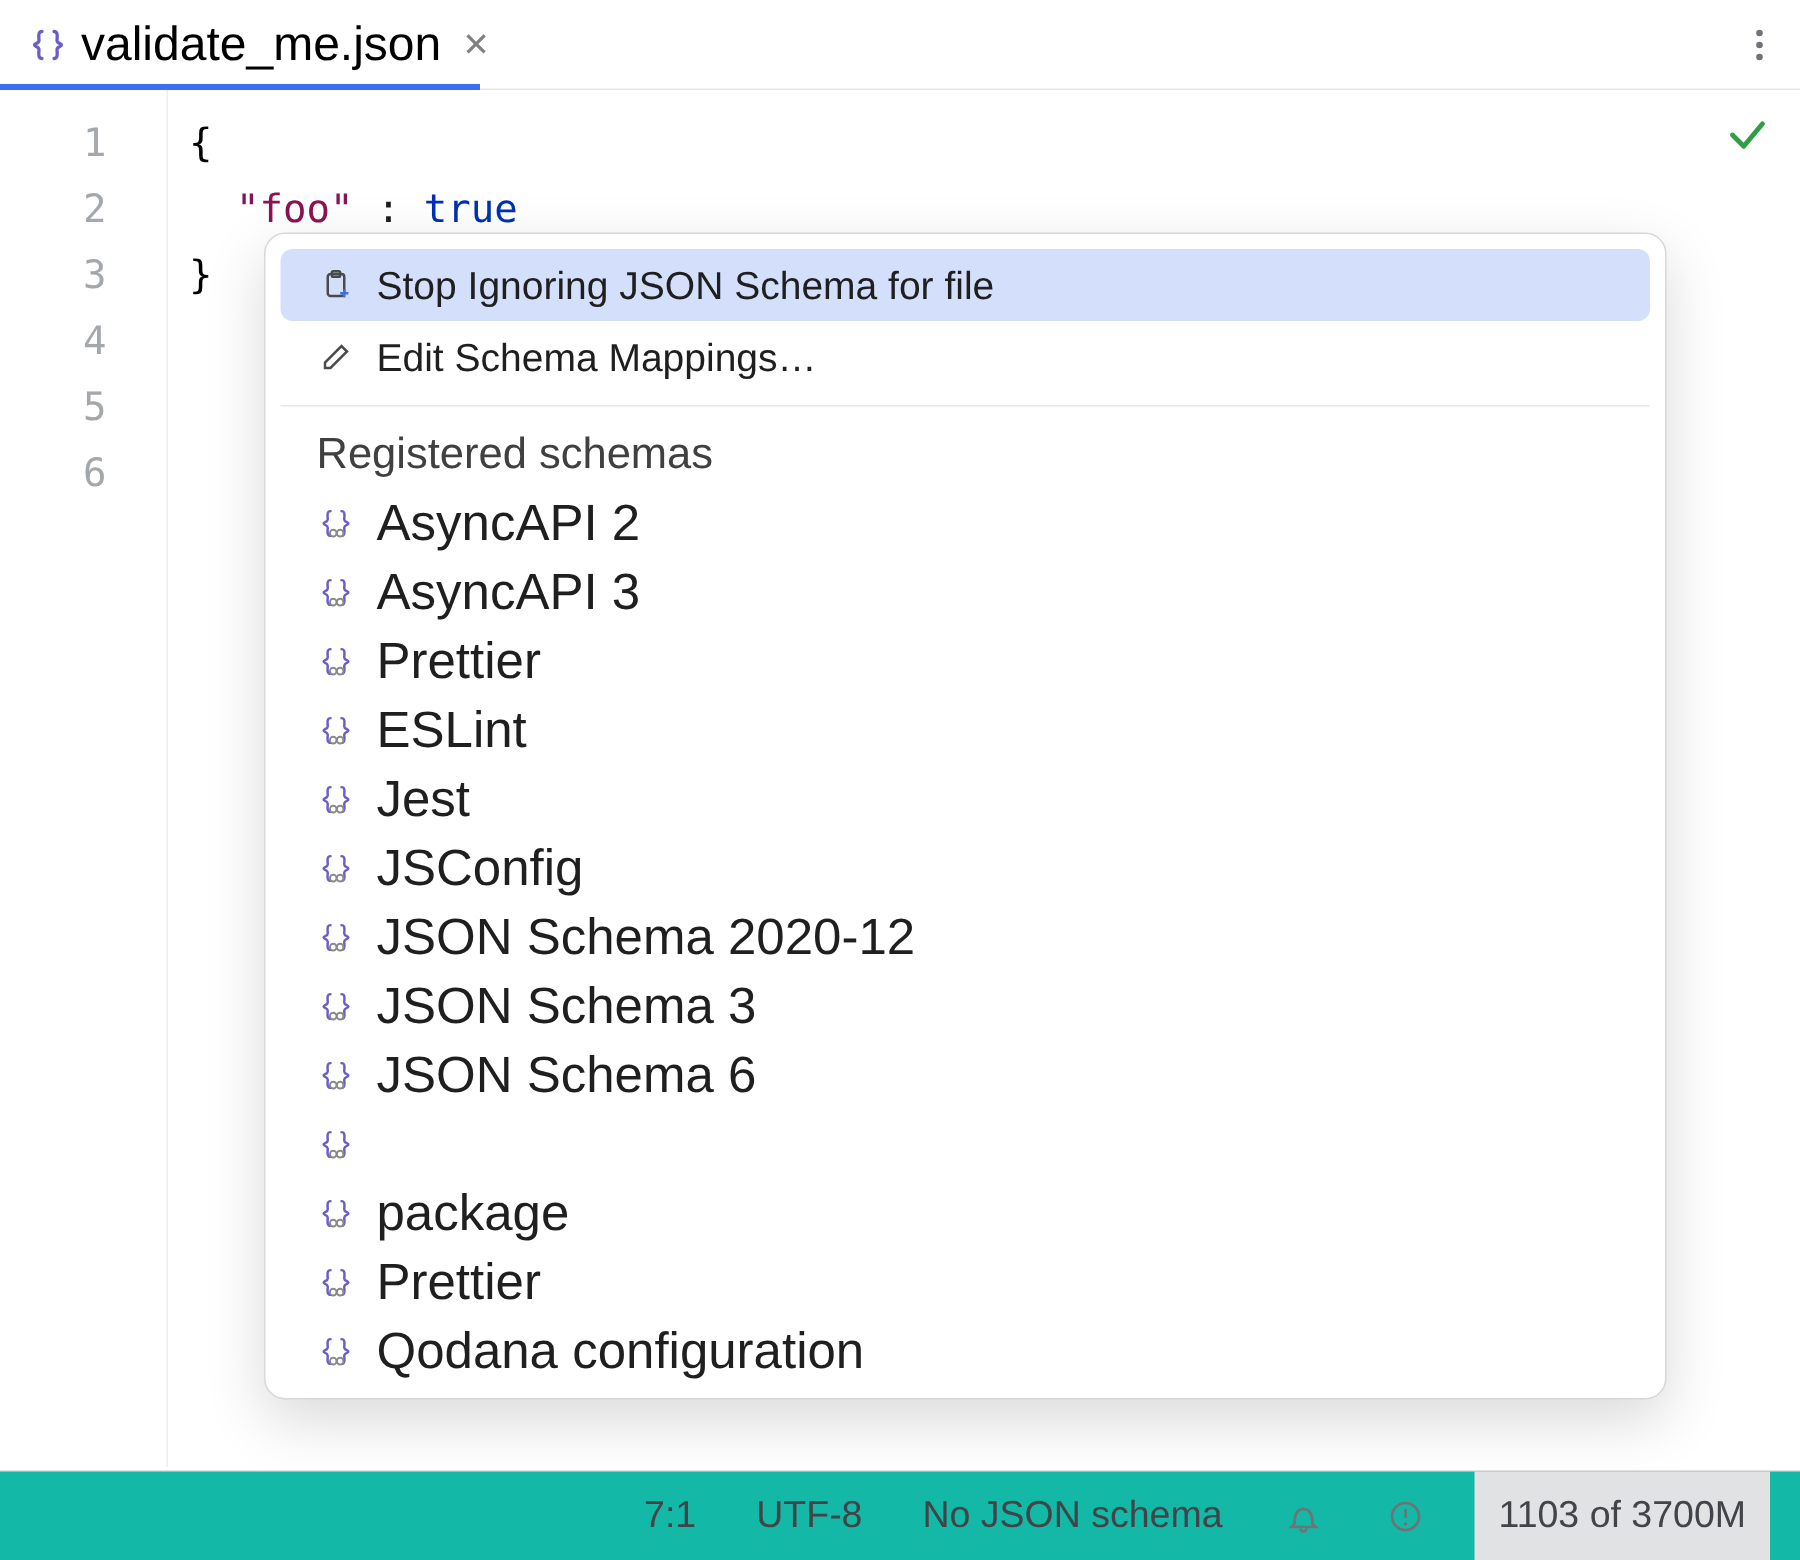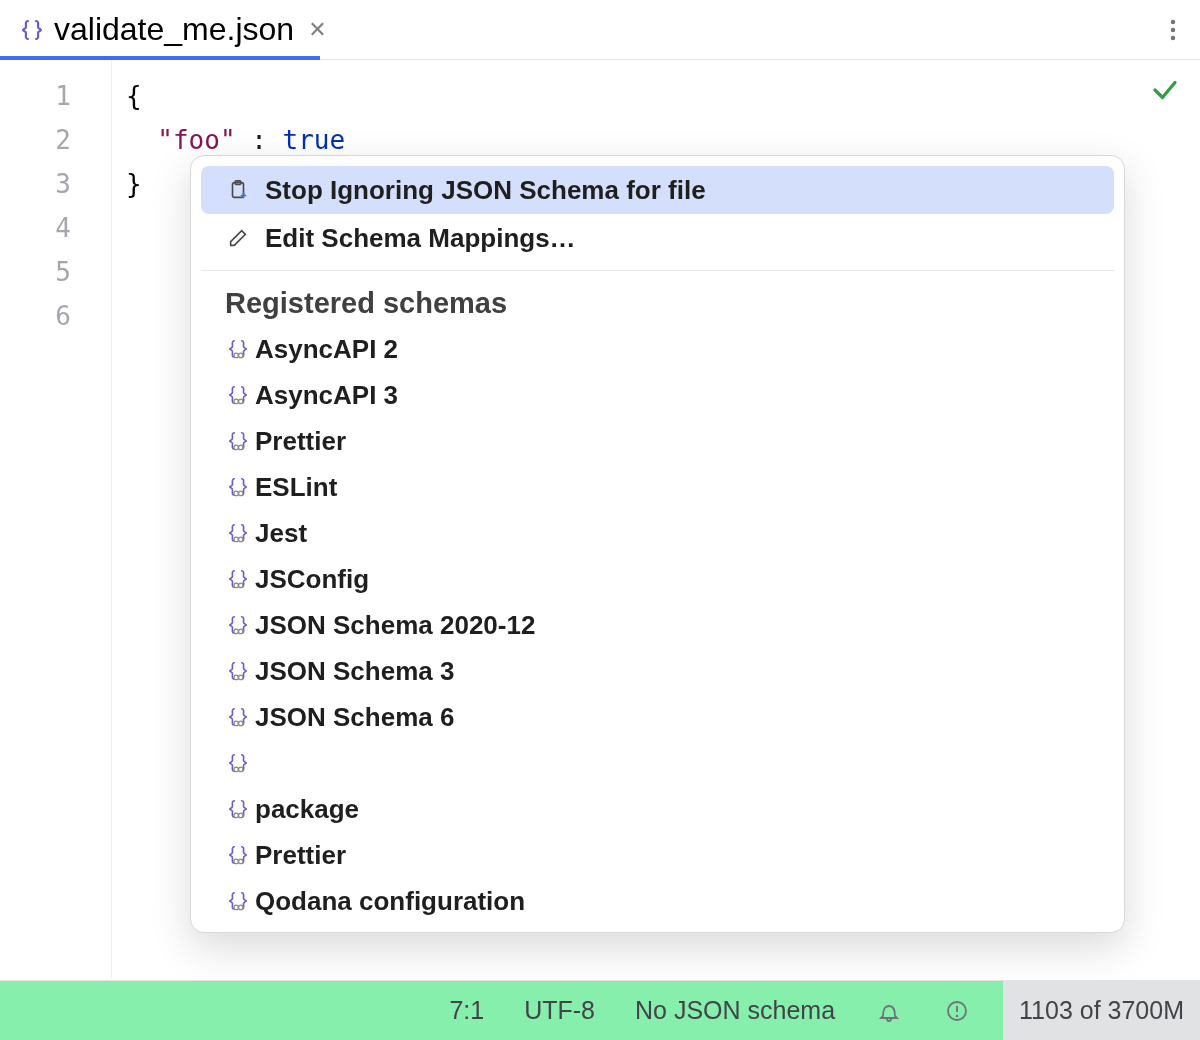--- a/index.html
+++ b/index.html
@@ -92,31 +92,30 @@
 
   .inspection-check {
     position:absolute;
     top: 75px; right: 20px;
     color: #258a3e;
   }
 
   
   .popup {
     position: absolute;
-    left: 190px;
+    left: 176px;
     top: 155px;
     width: 935px;
     background:#ffffff;
     border: 1px solid #d8d8d8;
     border-radius: 14px;
     box-shadow: 0 14px 40px rgba(0,0,0,0.15);
     padding-top: 10px;
     padding-bottom: 8px;
     overflow: hidden;
-    font-weight: bold;
   }
   .popup-item {
     display:flex;
     align-items:center;
     gap: 14px;
     height: 48px;
     padding: 0 24px;
     font-size: 26px;
     color:#1f1f1f;
     border-radius: 8px;
@@ -127,43 +126,43 @@
   }
   .popup-item .icon { width:26px; display:flex; justify-content:center; color:#4a4a4a;}
   .popup-sep { height:1px; background:#e7e7e7; margin: 8px 10px; }
   .popup-header {
     color:#404040;
     font-size: 29px;
     padding: 8px 24px 6px 24px;
     margin: 0 10px;
   }
   .schema-item {
-    display:flex; align-items:center; gap:4px;
+    display:flex; align-items:center; gap:14px;
     height: 46px;
     padding: 0 24px;
-    font-size: 26px;
+    font-size: 34px;
     margin:0 10px;
     border-radius:8px;
   }
   .schema-icon { width:26px; display:flex; justify-content:center; color:#6b5fc7; }
 
   
   .statusbar {
     position:absolute;
     bottom:0; left:0; right:0;
     height: 60px;
-    background:#86efac;
+    background:#14b8a6;
     border-top:1px solid #e2e2e2;
     display:flex;
     align-items:flex-end;
     justify-content:flex-end;
     gap: 24px;
     font-size: 25px;
     color:#414448;
-    padding: 0 0;
+    padding: 0 20px;
   }
   .statusbar .cell { padding: 0 8px; height:100%; display:flex; align-items:center;}
   .statusbar .mem { background:#e1e2e4; height:100%; padding: 0 16px; display:flex; align-items:center;}
   .statusbar .iconcell { color:#6f7276; padding:0 10px; }
 
   
   svg { display:block; }
 </style>
 </head>
 <body>

